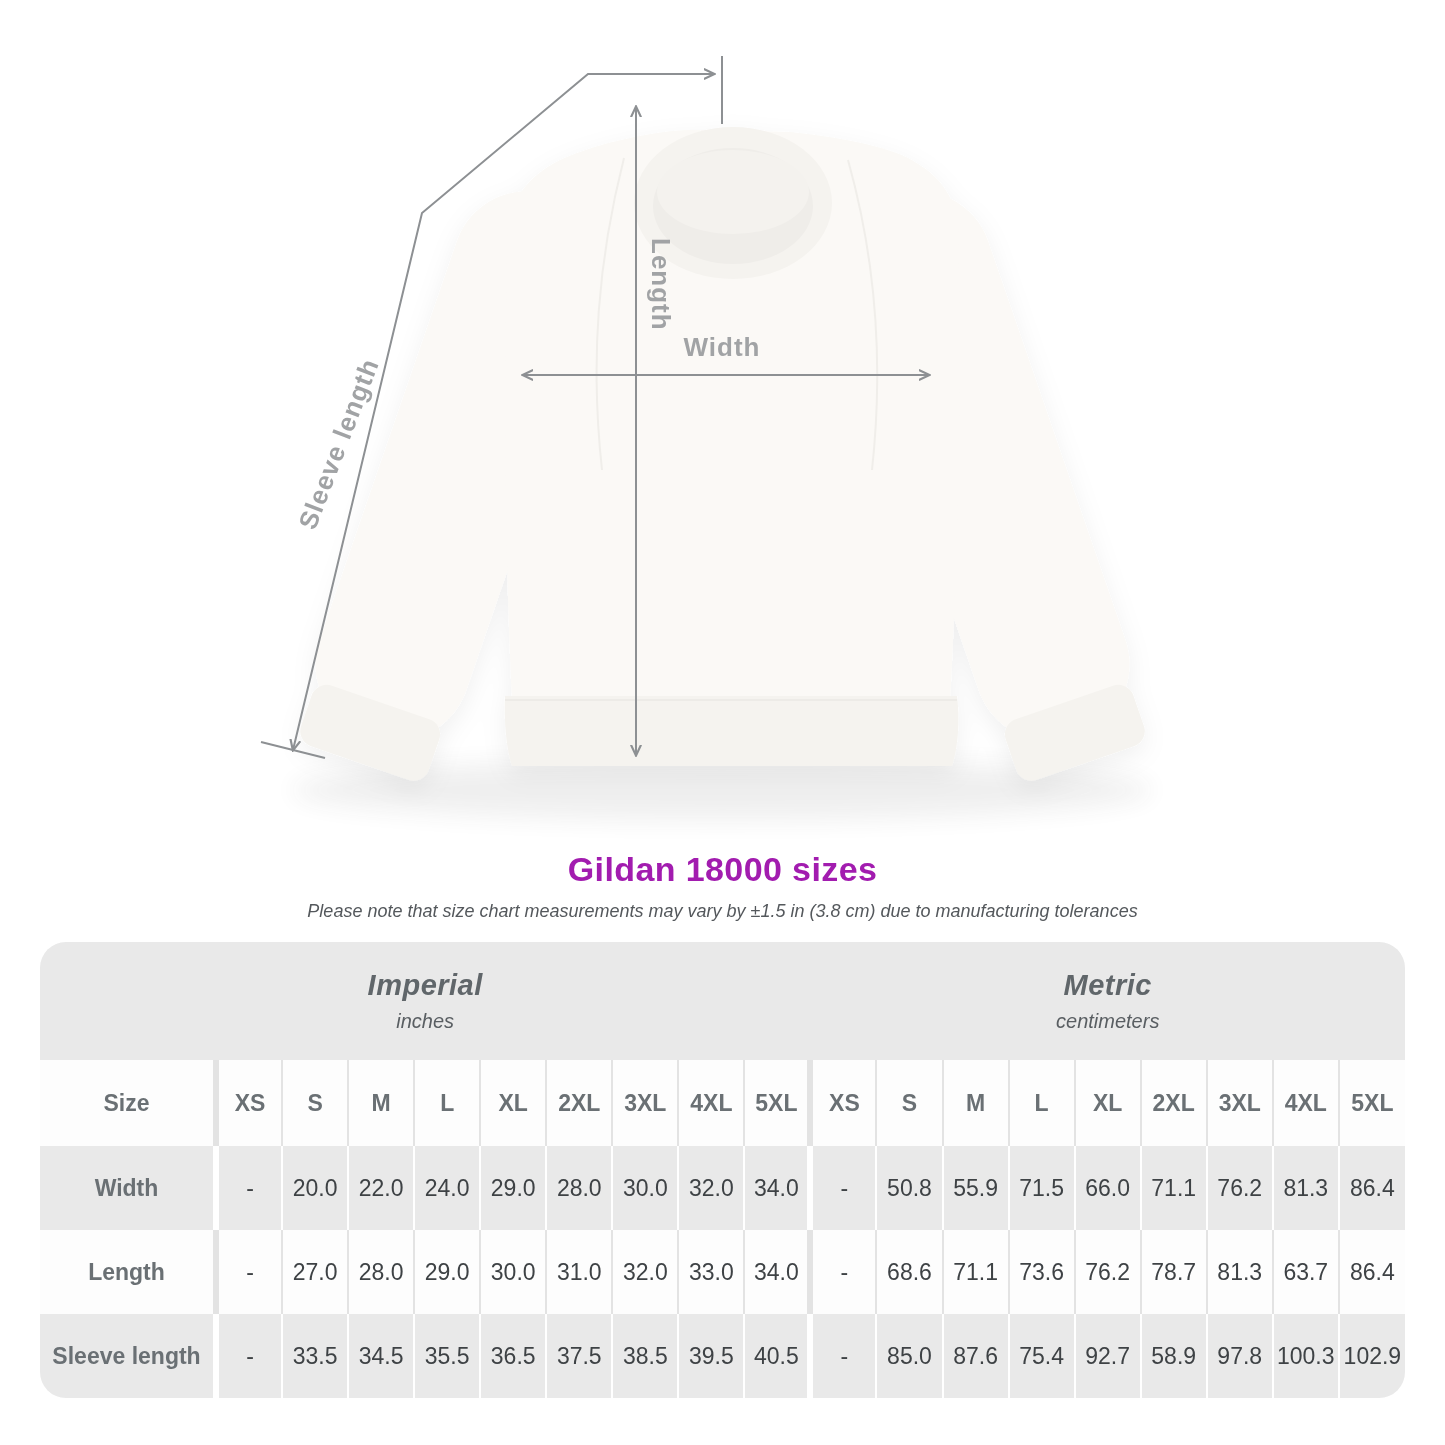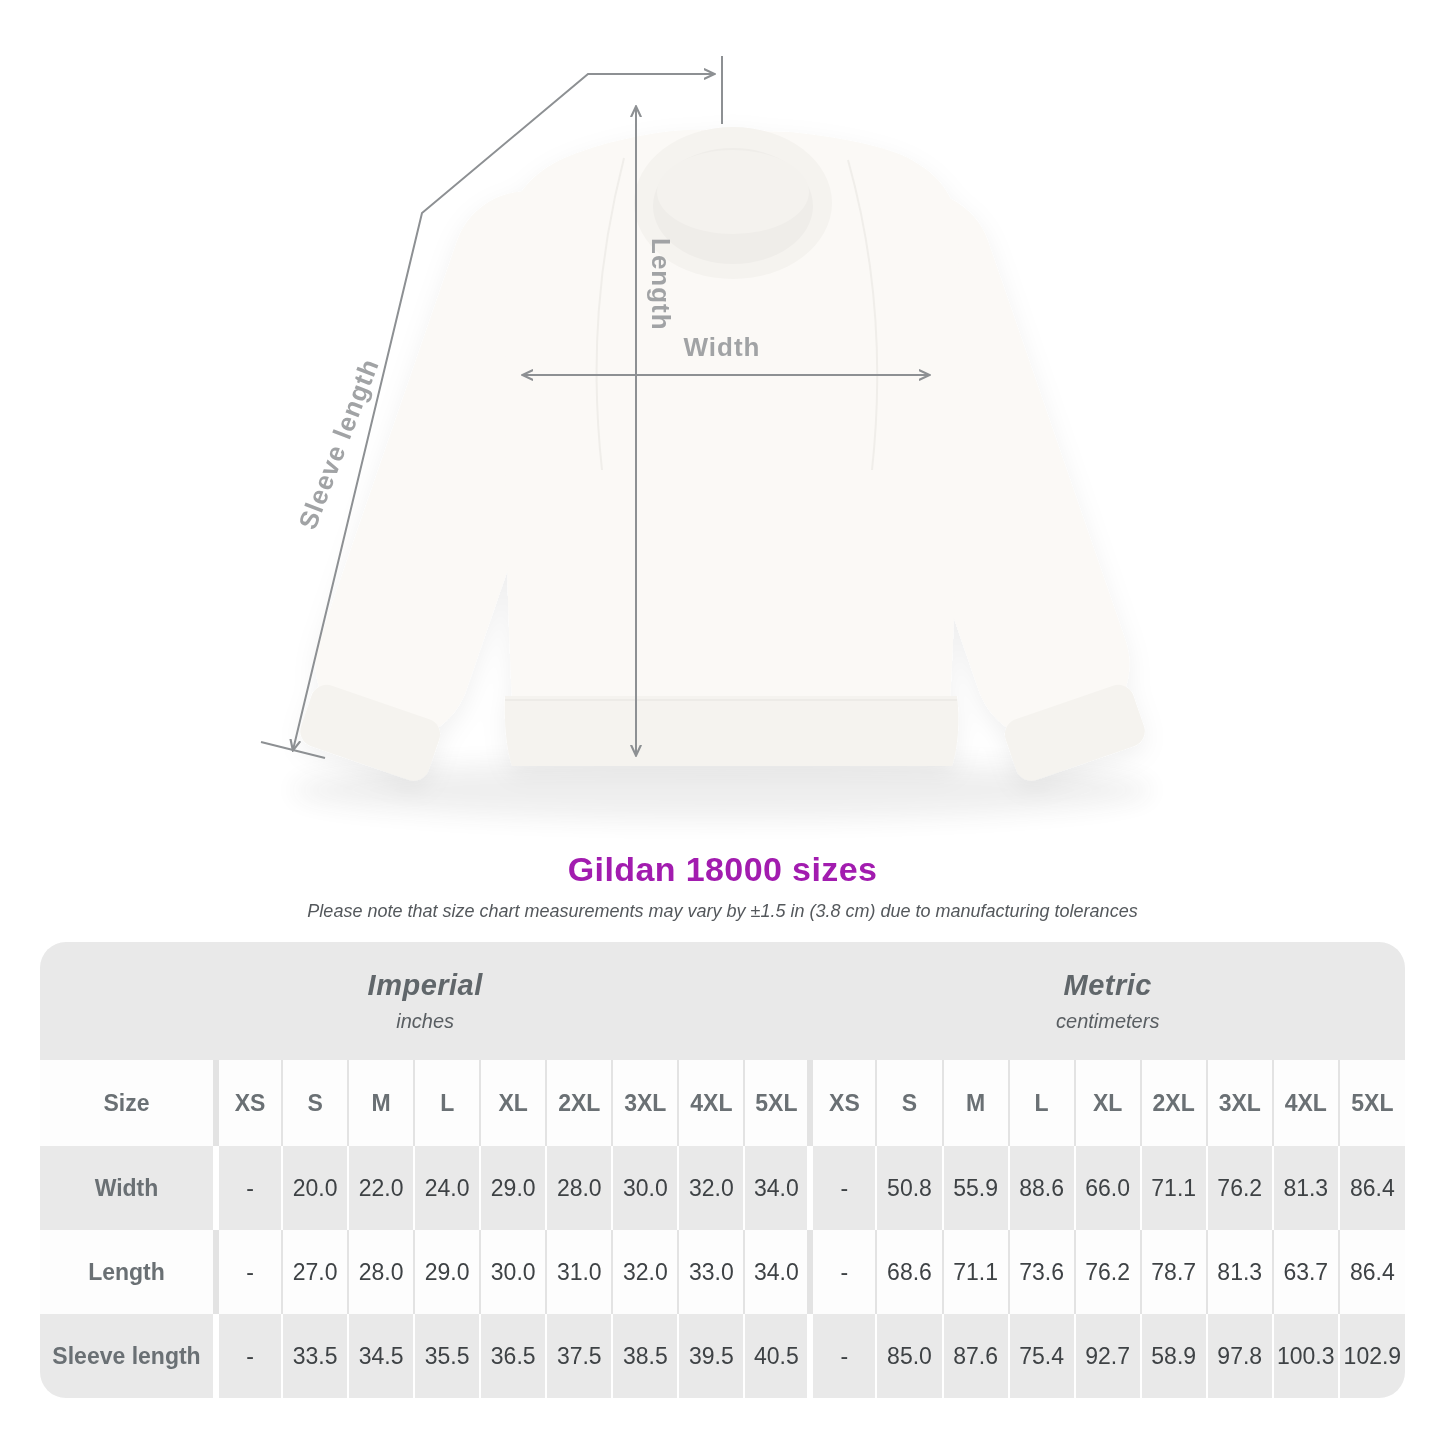--- a/index.html
+++ b/index.html
@@ -183,21 +183,21 @@
           <td class="val">22.0</td>
           <td class="val">24.0</td>
           <td class="val">29.0</td>
           <td class="val">28.0</td>
           <td class="val">30.0</td>
           <td class="val">32.0</td>
           <td class="val">34.0</td>
           <td class="val gap">-</td>
           <td class="val">50.8</td>
           <td class="val">55.9</td>
-          <td class="val">88.6</td>
+          <td class="val">71.5</td>
           <td class="val">66.0</td>
           <td class="val">71.1</td>
           <td class="val">76.2</td>
           <td class="val">81.3</td>
           <td class="val">86.4</td>
         </tr>
         <tr class="rw">
           <td class="lbl">Length</td>
           <td class="val gap">-</td>
           <td class="val">27.0</td>

